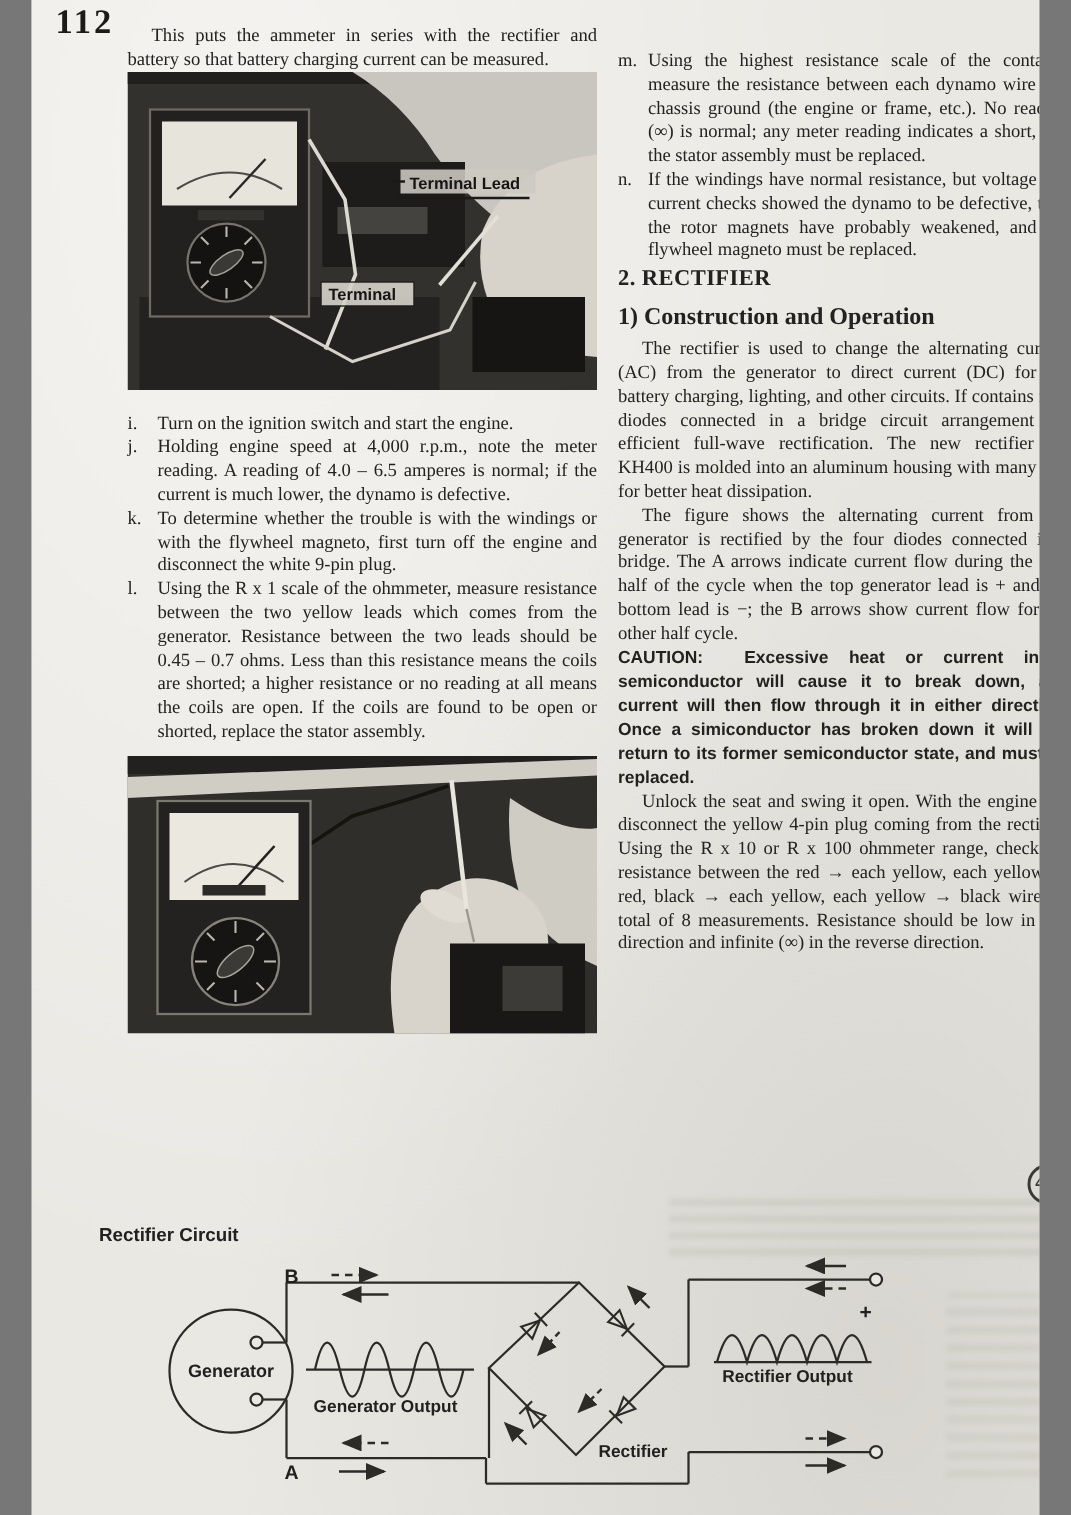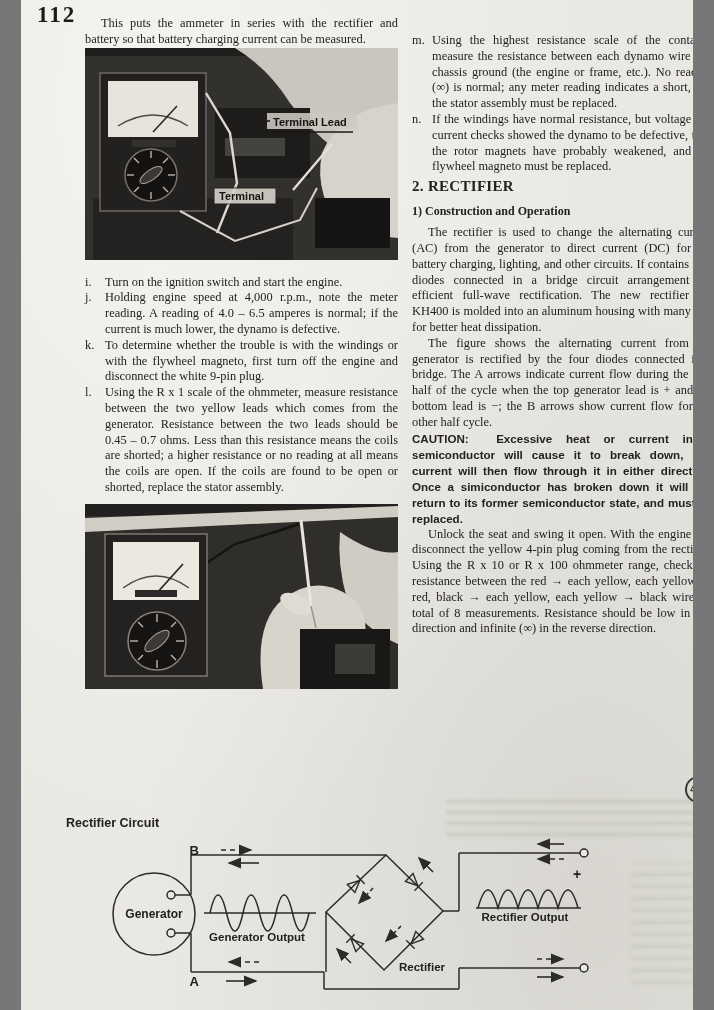--- a/index.html
+++ b/index.html
@@ -16,21 +16,21 @@
   .pagenum{position:absolute;left:16px;top:2px;font-size:23px;font-weight:700;letter-spacing:2px;color:#1c1b19;}
   .col{position:absolute;text-align:justify;font-size:12.4px;line-height:15.8px;}
   .col-left{left:45px;top:16px;width:313px;margin-left:19px;}
   .col-right{left:391px;top:33px;width:301px;}
   .intro{margin:0 0 18px 16px;}
   .li{position:relative;padding-left:20px;margin:0;}
   .li .mk{position:absolute;left:0;top:0;}
   .photo{display:block;margin:0 0 15px 0;}
   .photo2{margin:8px 0 0 0;}
   h2.sec{font-size:15px;line-height:18px;margin:2px 0 6px 0;font-weight:700;letter-spacing:.3px;}
-  h3.sub{font-size:12px;line-height:17px;margin:8px 0 5px 0;font-weight:700;}
+  h3.sub{font-size:16px;line-height:17px;margin:8px 0 5px 0;font-weight:700;}
   .col p{margin:0;text-indent:16px;}
   .col p.noind{text-indent:0;}
   .caution{font-family:"Liberation Sans", sans-serif;font-size:11.6px;line-height:16px;font-weight:700;text-align:justify;color:#23221f;margin:2px 0 0 0;}
   .caption{position:absolute;left:45px;top:816px;font-family:"Liberation Sans",sans-serif;font-weight:700;font-size:12.5px;color:#22211f;z-index:4;}
   .badge{position:absolute;left:664px;top:776px;width:23px;height:23px;border:2px solid #3a3935;border-radius:50%;
     font-family:"Liberation Sans",sans-serif;font-weight:700;font-size:10px;color:#3a3935;
     display:flex;align-items:center;justify-content:center;z-index:4;}
   .diagram{position:absolute;left:0;top:815px;width:714px;height:195px;z-index:2;}
   .ghost{position:absolute;opacity:.5;filter:blur(1.6px);pointer-events:none;}
   .g1{left:425px;top:797px;width:265px;height:46px;

